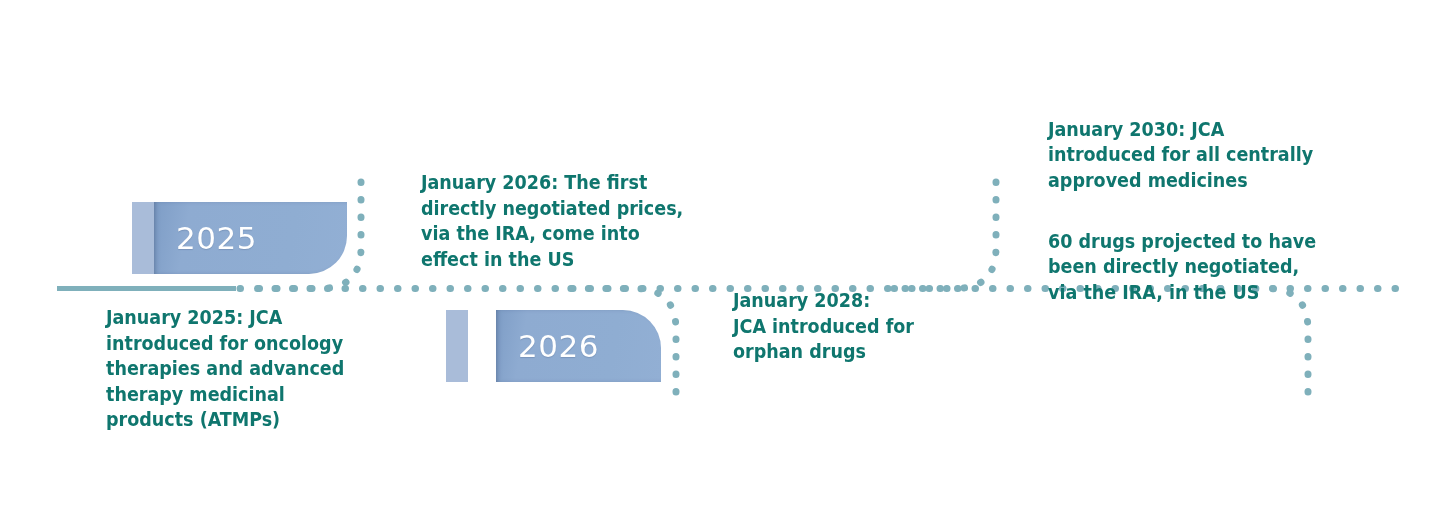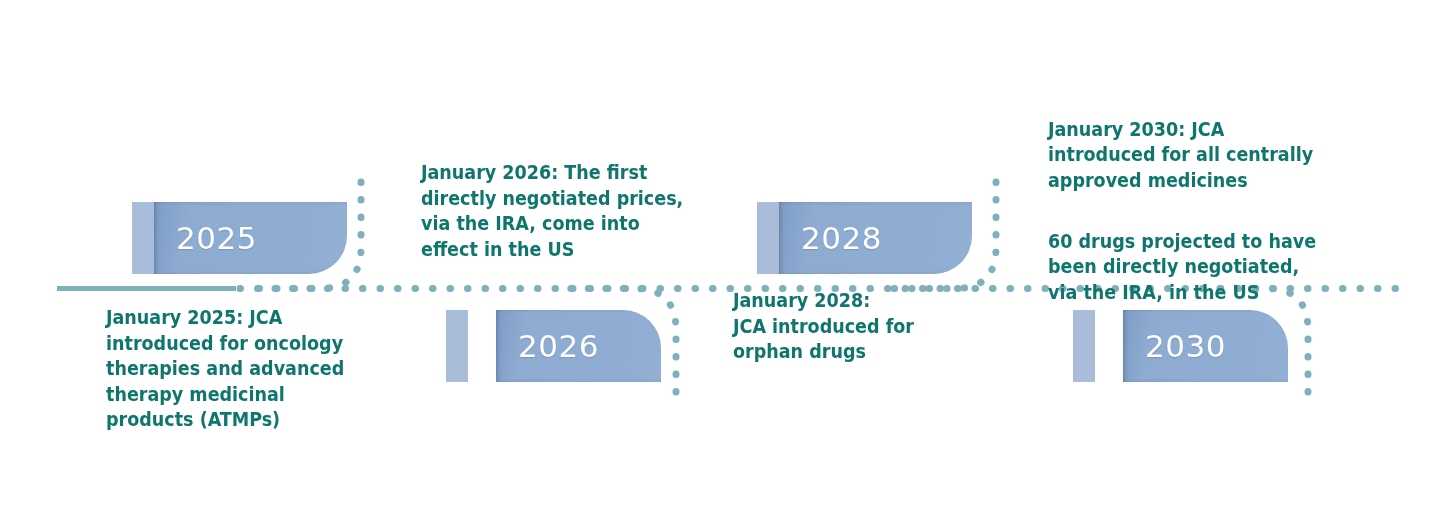--- a/index.html
+++ b/index.html
@@ -113,41 +113,29 @@
 therapies and advanced
 therapy medicinal
 products (ATMPs)</div>
 
   <div class="year-box below" style="left:422px; top:310px; width:239px;">
     <div class="accent-strip"></div>
     <div class="box-body">
       <span class="year-label">2026</span>
     </div>
   </div>
-  <div class="caption" style="left:421px; top:160px; width:295px;">January 2026: The first
+  <div class="caption" style="left:421px; top:170px; width:295px;">January 2026: The first
 directly negotiated prices,
 via the IRA, come into
 effect in the US</div>
 
-  <div class="year-box above" style="left:733px; top:202px; width:239px;">
-    <div class="accent-strip"></div>
-    <div class="box-body">
-      <span class="year-label">2028</span>
-    </div>
-  </div>
   <div class="caption" style="left:733px; top:288px; width:285px;">January 2028:
 JCA introduced for
 orphan drugs</div>
 
-  <div class="year-box below" style="left:1049px; top:310px; width:239px;">
-    <div class="accent-strip"></div>
-    <div class="box-body">
-      <span class="year-label">2030</span>
-    </div>
-  </div>
   <div class="caption stacked" style="left:1048px; top:91px; width:300px;">
     <p>January 2030: JCA
 introduced for all centrally
 approved medicines</p>
     <p>60 drugs projected to have
 been directly negotiated,
 via the IRA, in the US</p>
   </div>
 
 </div>

